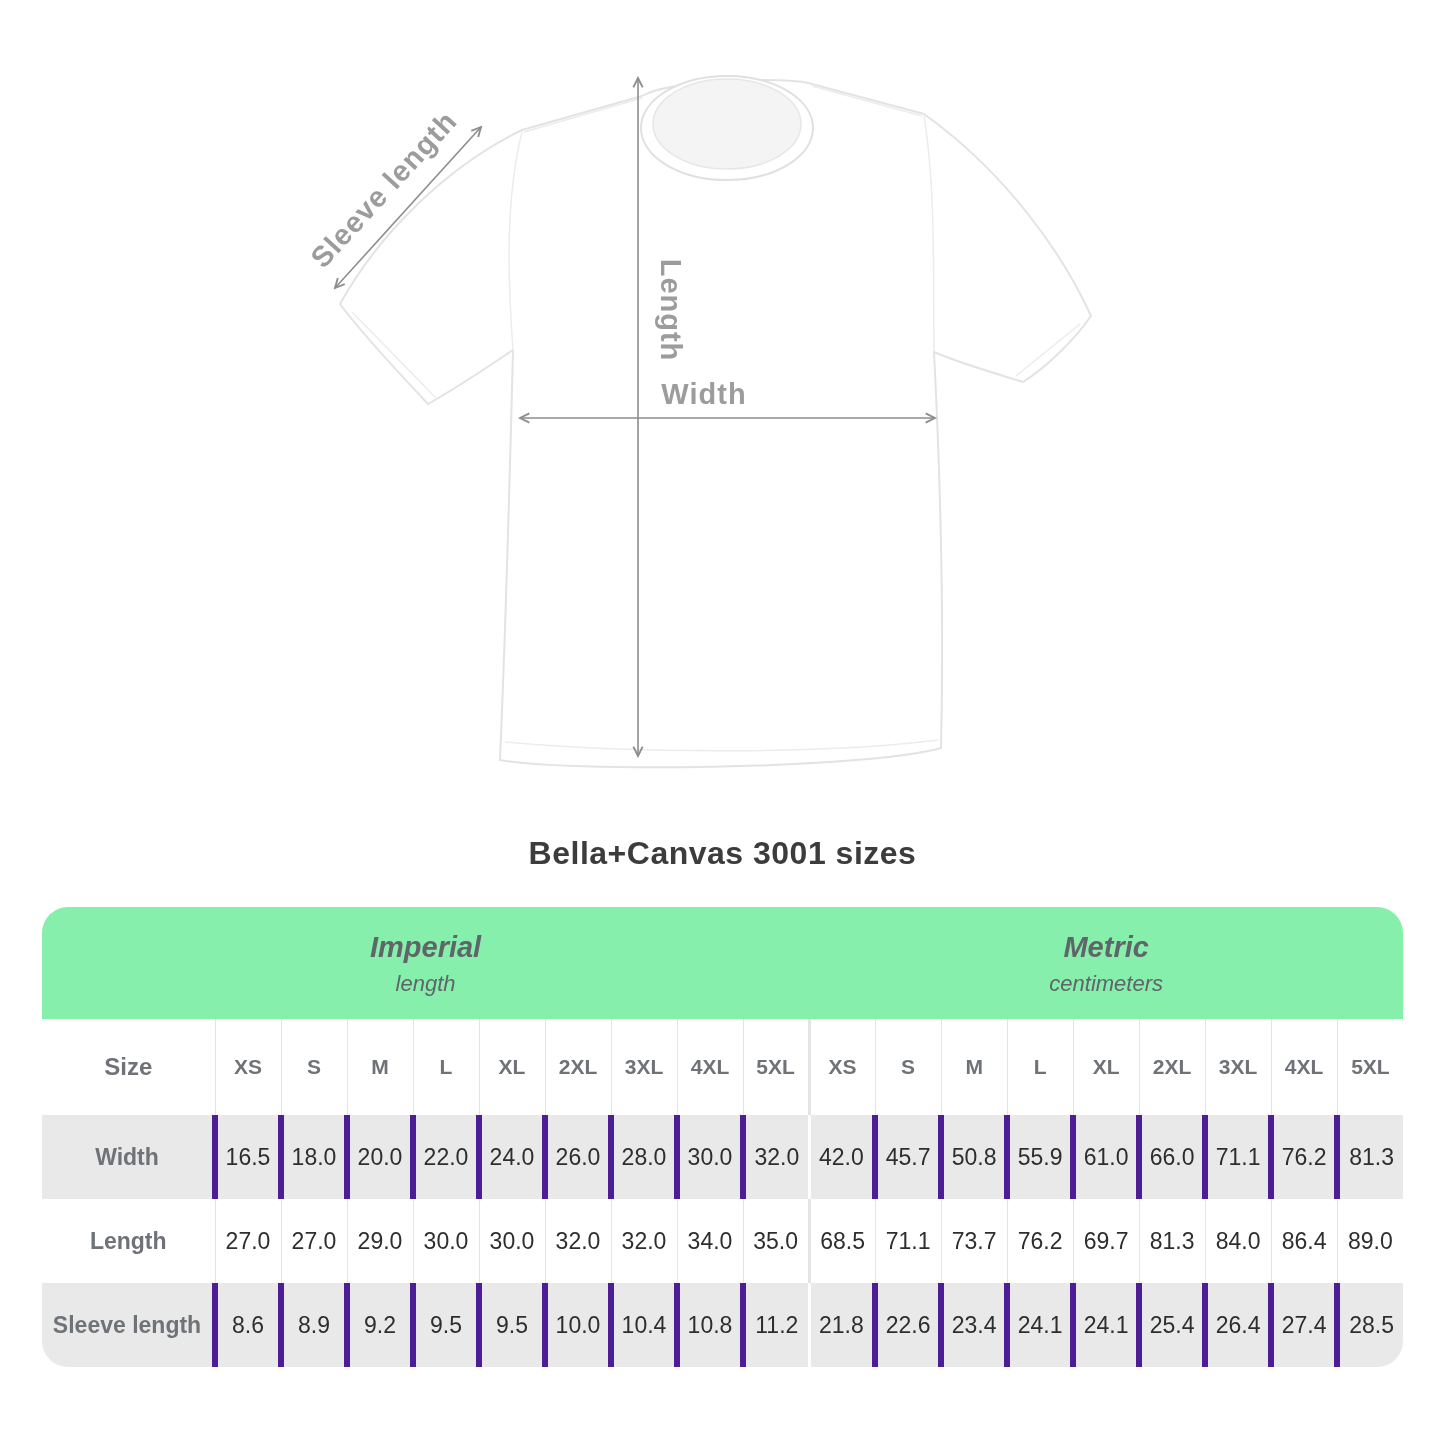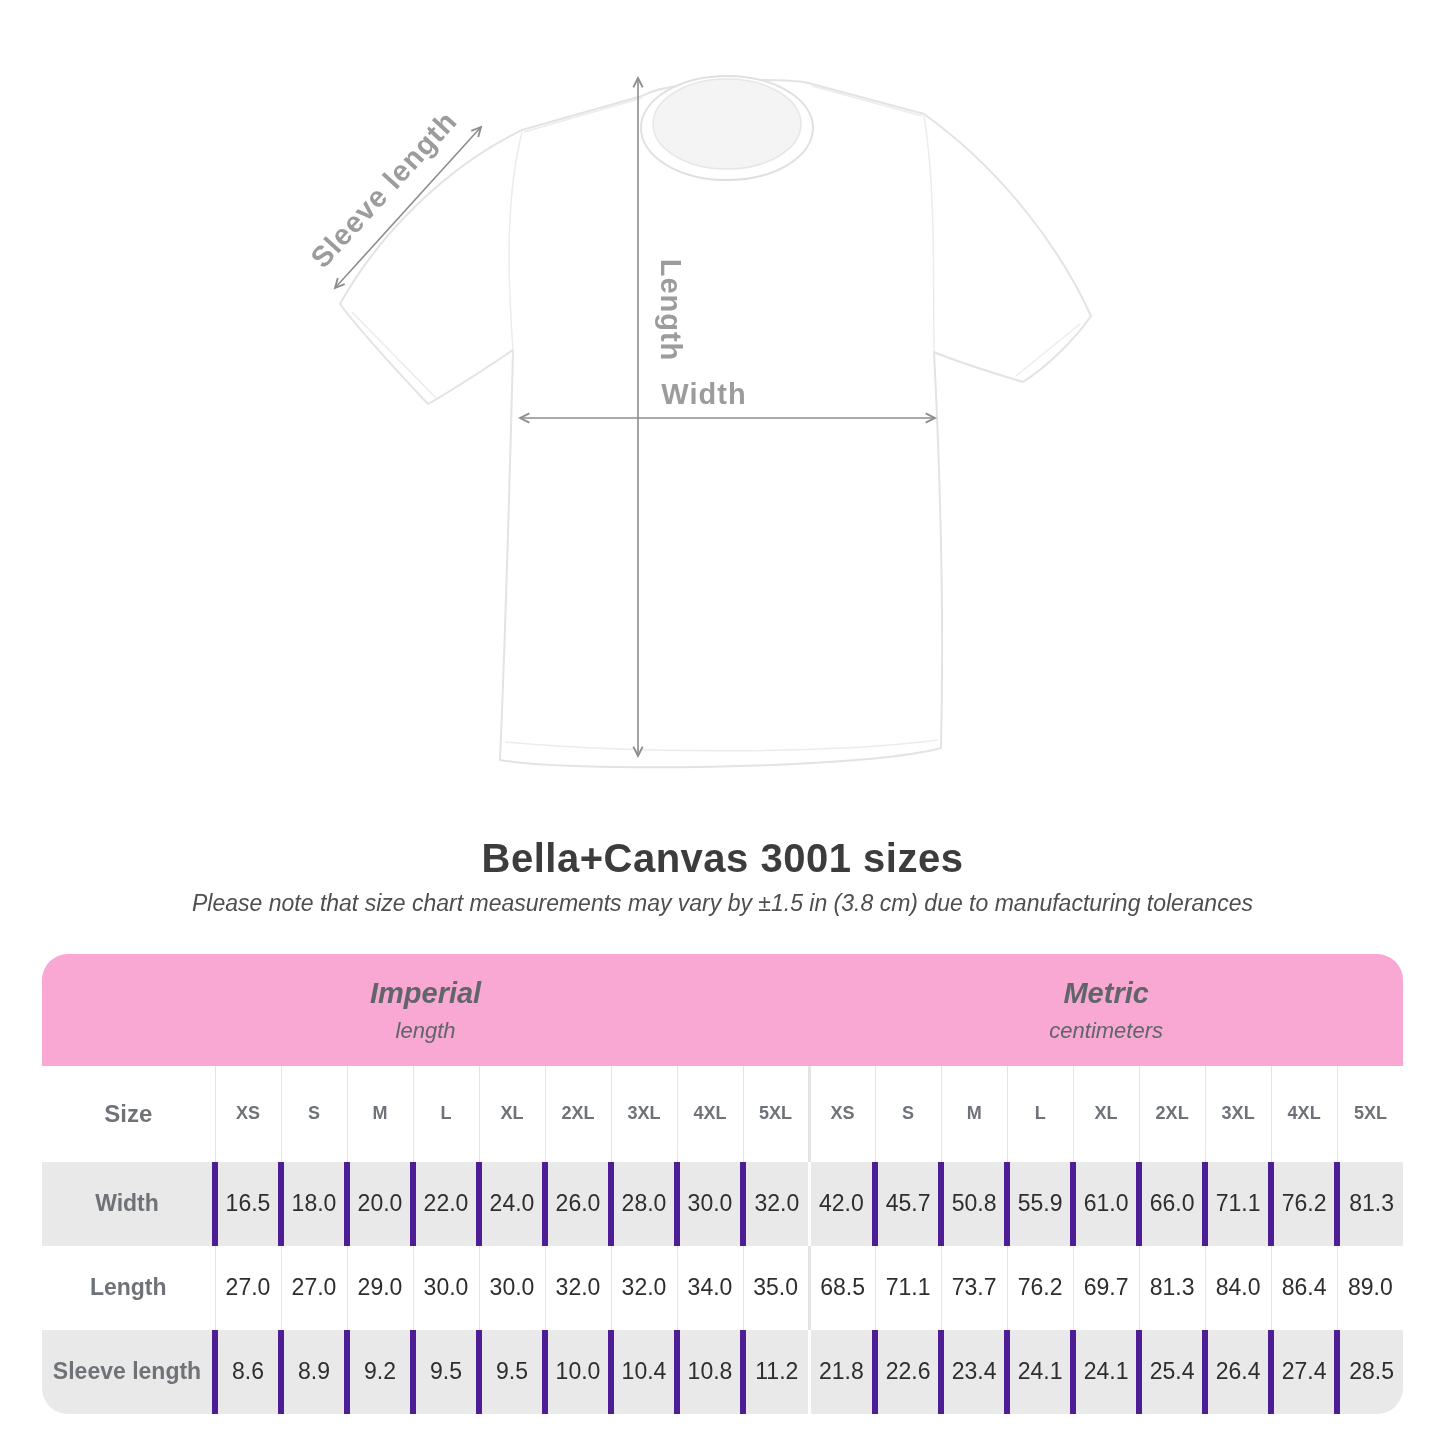--- a/index.html
+++ b/index.html
@@ -6,47 +6,47 @@
   body{
     width:1445px;height:1445px;overflow:hidden;
     font-family:"Liberation Sans","DejaVu Sans",sans-serif;
     -webkit-font-smoothing:antialiased;
   }
   .diagram{width:1445px;height:820px;position:relative;}
   .diagram svg{display:block;}
 
   .title-block{text-align:center;}
   .page-title{
-    margin:16px 12px 10px;font-size:40px;font-weight:700;color:#3c3c3c;
+    margin:16px 12px 10px;font-size:32px;font-weight:700;color:#3c3c3c;
     letter-spacing:.5px;line-height:1.1;
   }
   .page-subtitle{
     margin:0;font-size:23px;font-style:italic;color:#4e4e4e;line-height:1.2;
   }
 
   .table-wrap{
     width:1361px;margin:36px auto 0;border-radius:26px;overflow:hidden;
   }
   table.sizes{
     width:100%;border-collapse:collapse;table-layout:fixed;
   }
   col.c-label{width:173px;}
   col.c-data{width:66px;}
 
   th,td{padding:0;text-align:center;vertical-align:middle;}
 
   tr.unit-row th{
-    height:112px;background:#f9a8d4;color:#5f6569;font-weight:400;
+    height:112px;background:#86efac;color:#5f6569;font-weight:400;
   }
   .unit-title{font-size:29px;font-weight:700;font-style:italic;line-height:1.25;}
   .unit-sub{font-size:22px;font-style:italic;margin-top:6px;}
 
   tr.size-row td{height:96px;background:#ffffff;}
   tr.size-row td.lbl{font-weight:700;font-size:24px;color:#6f7377;}
-  tr.size-row td.sz{font-weight:700;font-size:18px;color:#6f7377;}
+  tr.size-row td.sz{font-weight:700;font-size:21px;color:#6f7377;}
 
   tr.data-row td{height:84px;font-size:23px;color:#2e2e2e;}
   tr.data-row td.lbl{font-weight:700;color:#6f7377;}
   tr.row-odd td{background:#e9e9e9;}
   tr.row-even td{background:#ffffff;}
 
   
   tr.size-row td.v, tr.row-even td.v{border-left:1px solid #e4e4e4;}
   tr.row-odd td.v{border-left:6px solid #4c1d95;}
   tr.size-row td.vmid, tr.row-even td.vmid{border-left:3px solid #e4e4e4;}
@@ -99,21 +99,20 @@
     <g fill="#9c9c9c" font-family="Liberation Sans, DejaVu Sans, sans-serif" font-weight="700" font-size="29" letter-spacing="1">
       <text transform="translate(391 196) rotate(-47.5)" text-anchor="middle">Sleeve length</text>
       <text transform="translate(661 310) rotate(90)" text-anchor="middle">Length</text>
       <text x="704" y="404" text-anchor="middle">Width</text>
     </g>
   </svg>
 </div>
 
 <div class="title-block">
   <h1 class="page-title">Bella+Canvas 3001 sizes</h1>
-  <p class="page-subtitle">Please note that size chart measurements may vary by ±1.5 in (3.8 cm) due to manufacturing tolerances</p>
 </div>
 
 <div class="table-wrap">
   <table class="sizes">
     <colgroup>
       <col class="c-label">
       <col class="c-data">
         <col class="c-data">
         <col class="c-data">
         <col class="c-data">

